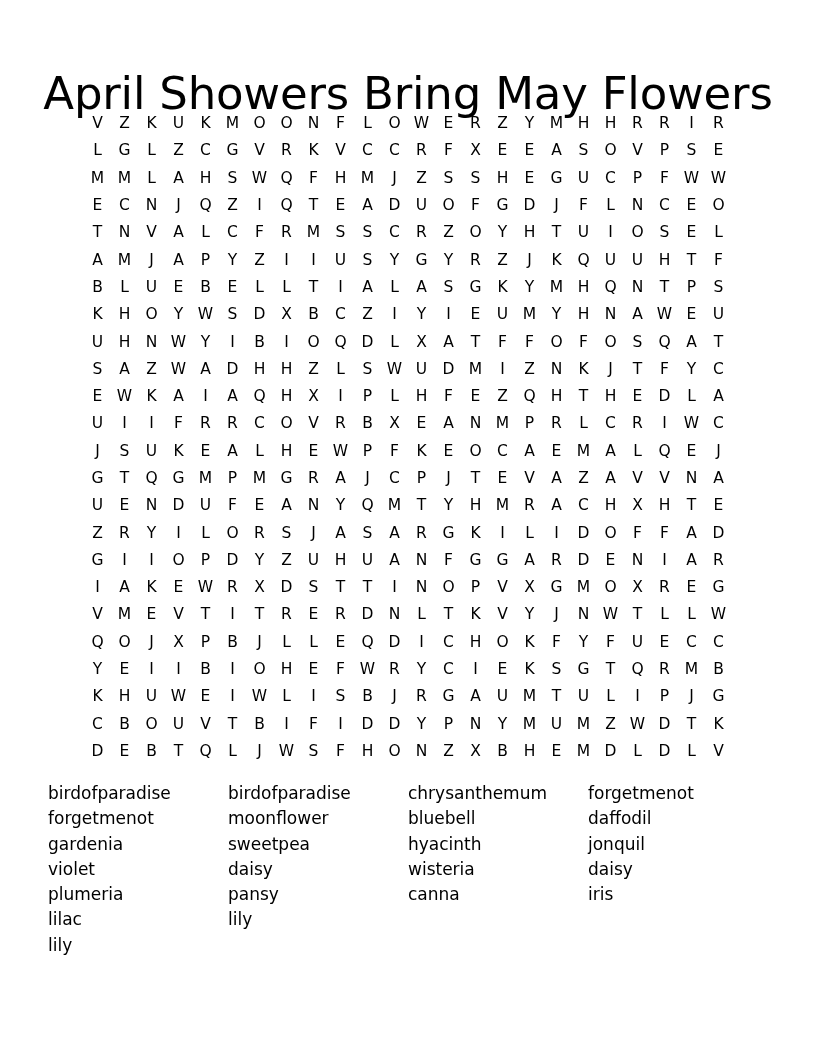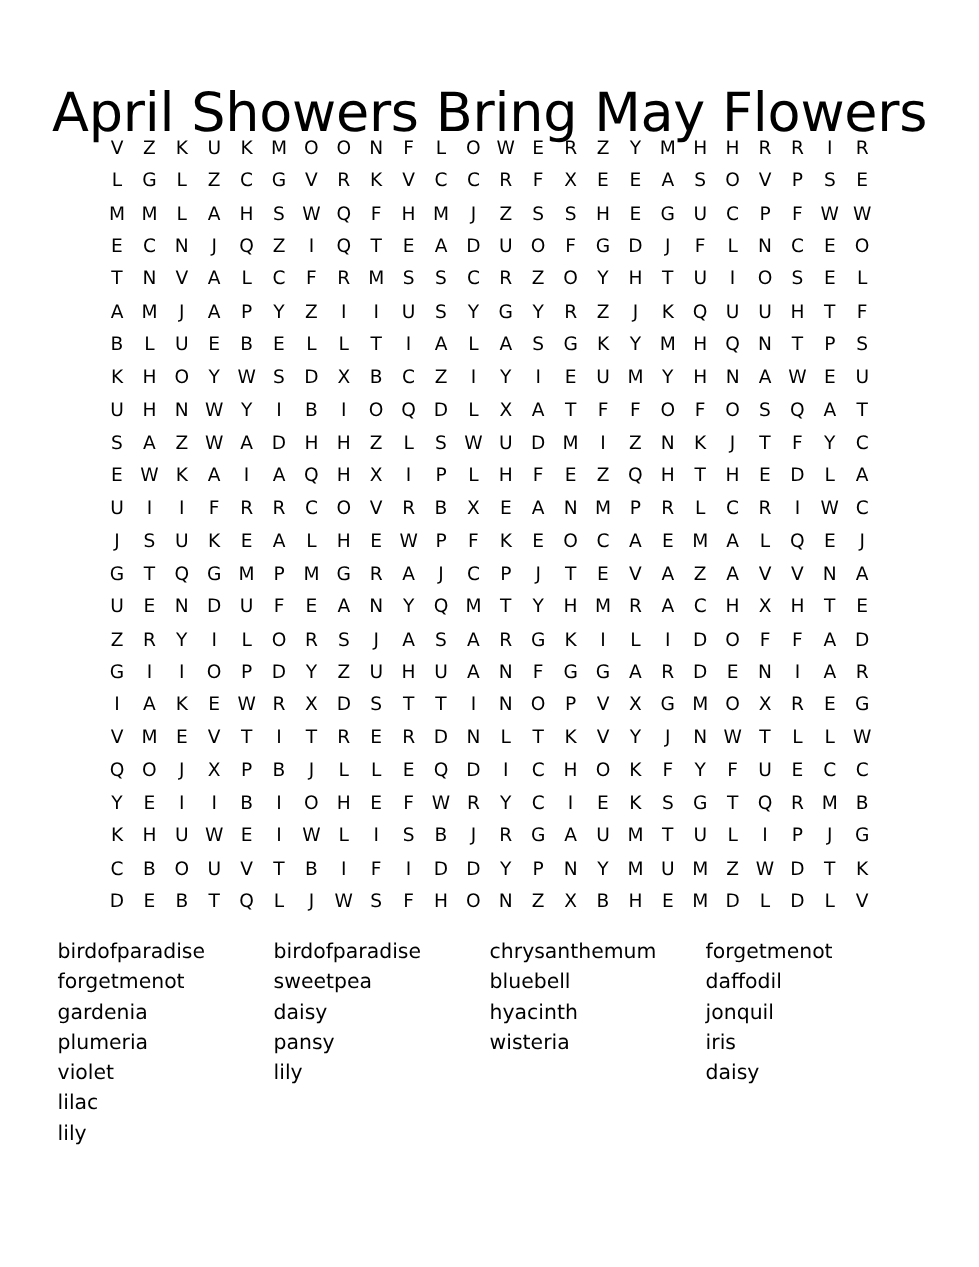--- a/index.html
+++ b/index.html
@@ -716,40 +716,42 @@
         <span class="grid-cell">L</span>
         <span class="grid-cell">V</span>
       </div>
     </div>
 
   <div id="word-list">
       <div class="word-column">
         <div class="word-item">birdofparadise</div>
         <div class="word-item">forgetmenot</div>
         <div class="word-item">gardenia</div>
+        <div class="word-item">violet</div>
         <div class="word-item">plumeria</div>
-        <div class="word-item">violet</div>
         <div class="word-item">lilac</div>
         <div class="word-item">lily</div>
       </div>
       <div class="word-column">
         <div class="word-item">birdofparadise</div>
+        <div class="word-item">moonflower</div>
         <div class="word-item">sweetpea</div>
         <div class="word-item">daisy</div>
         <div class="word-item">pansy</div>
         <div class="word-item">lily</div>
       </div>
       <div class="word-column">
         <div class="word-item">chrysanthemum</div>
         <div class="word-item">bluebell</div>
         <div class="word-item">hyacinth</div>
         <div class="word-item">wisteria</div>
+        <div class="word-item">canna</div>
       </div>
       <div class="word-column">
         <div class="word-item">forgetmenot</div>
         <div class="word-item">daffodil</div>
         <div class="word-item">jonquil</div>
+        <div class="word-item">daisy</div>
         <div class="word-item">iris</div>
-        <div class="word-item">daisy</div>
       </div>
     </div>
 
 </div>
 
 </body></html>

